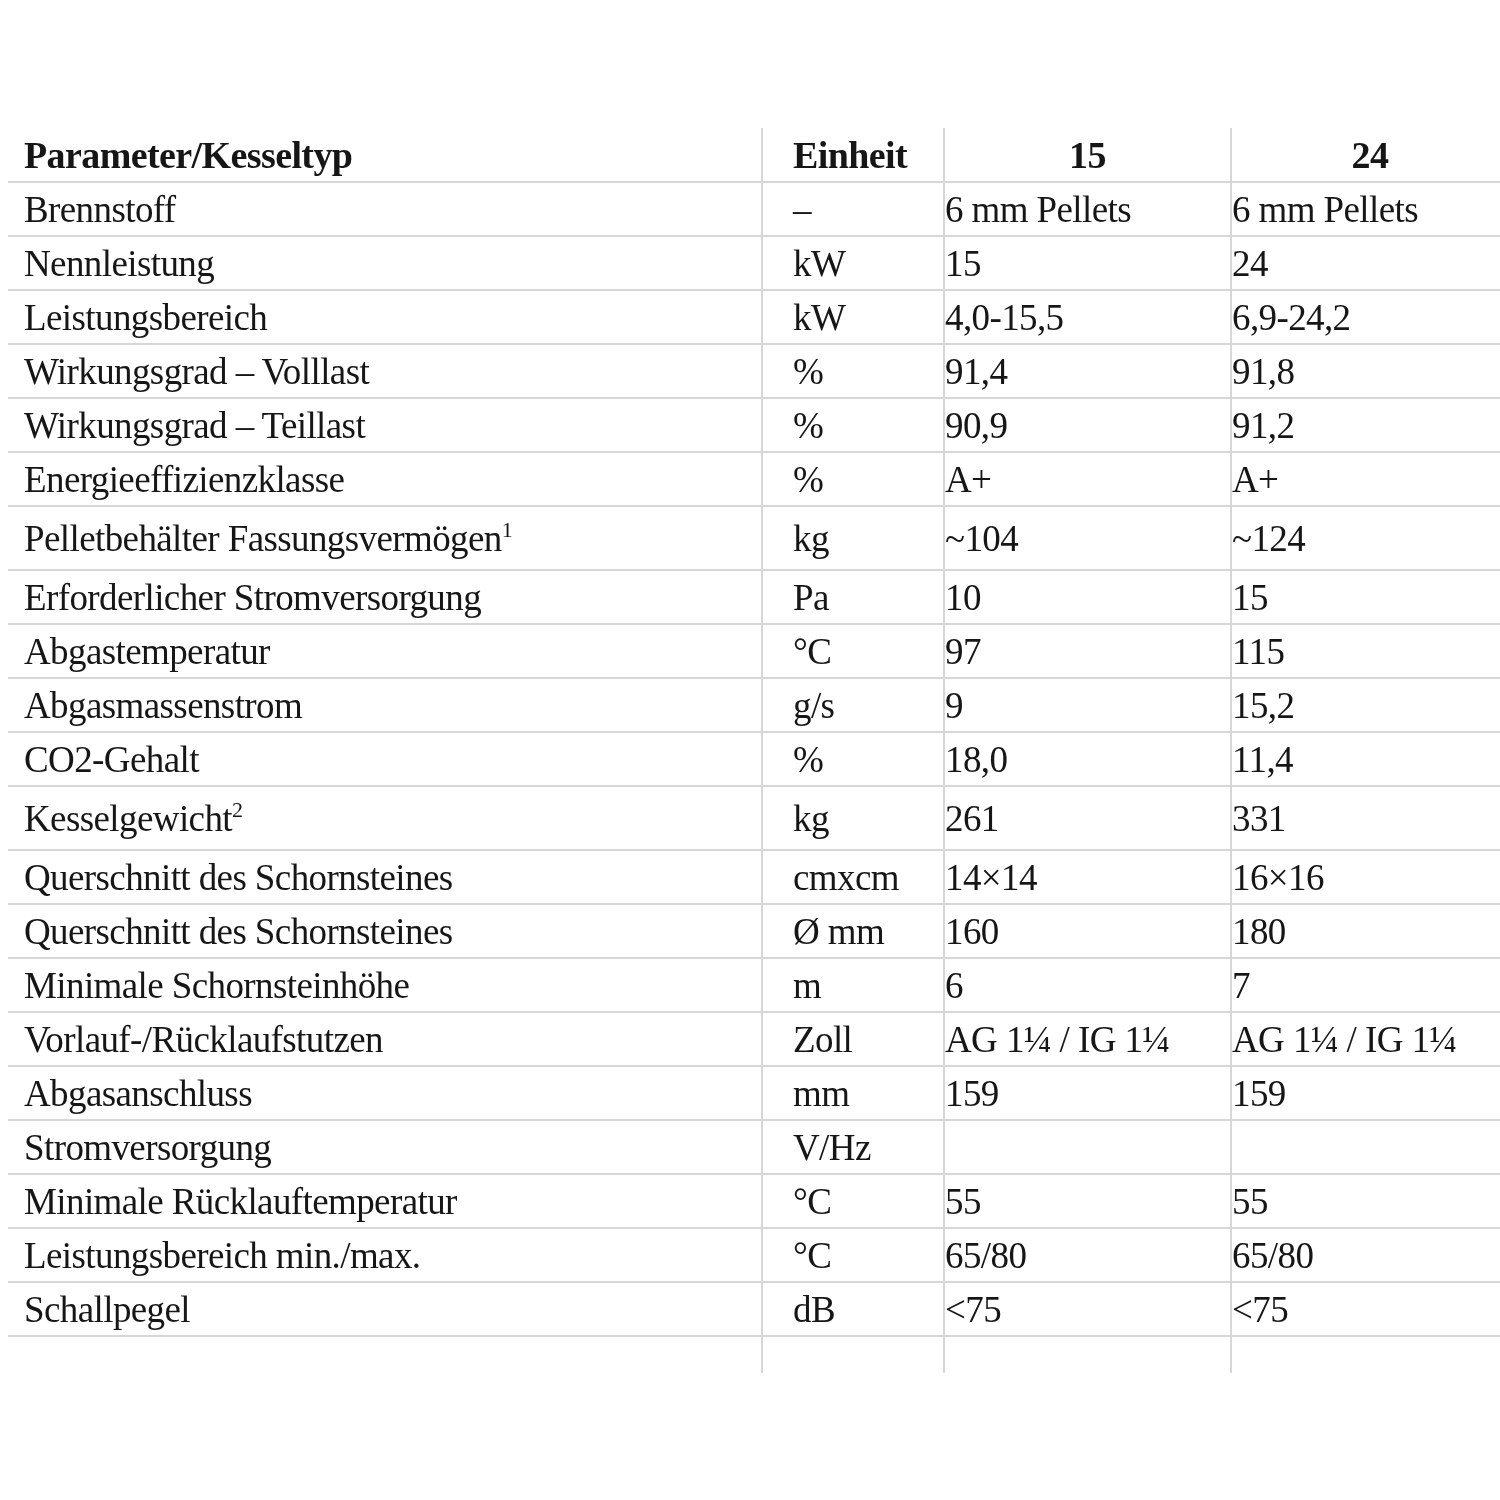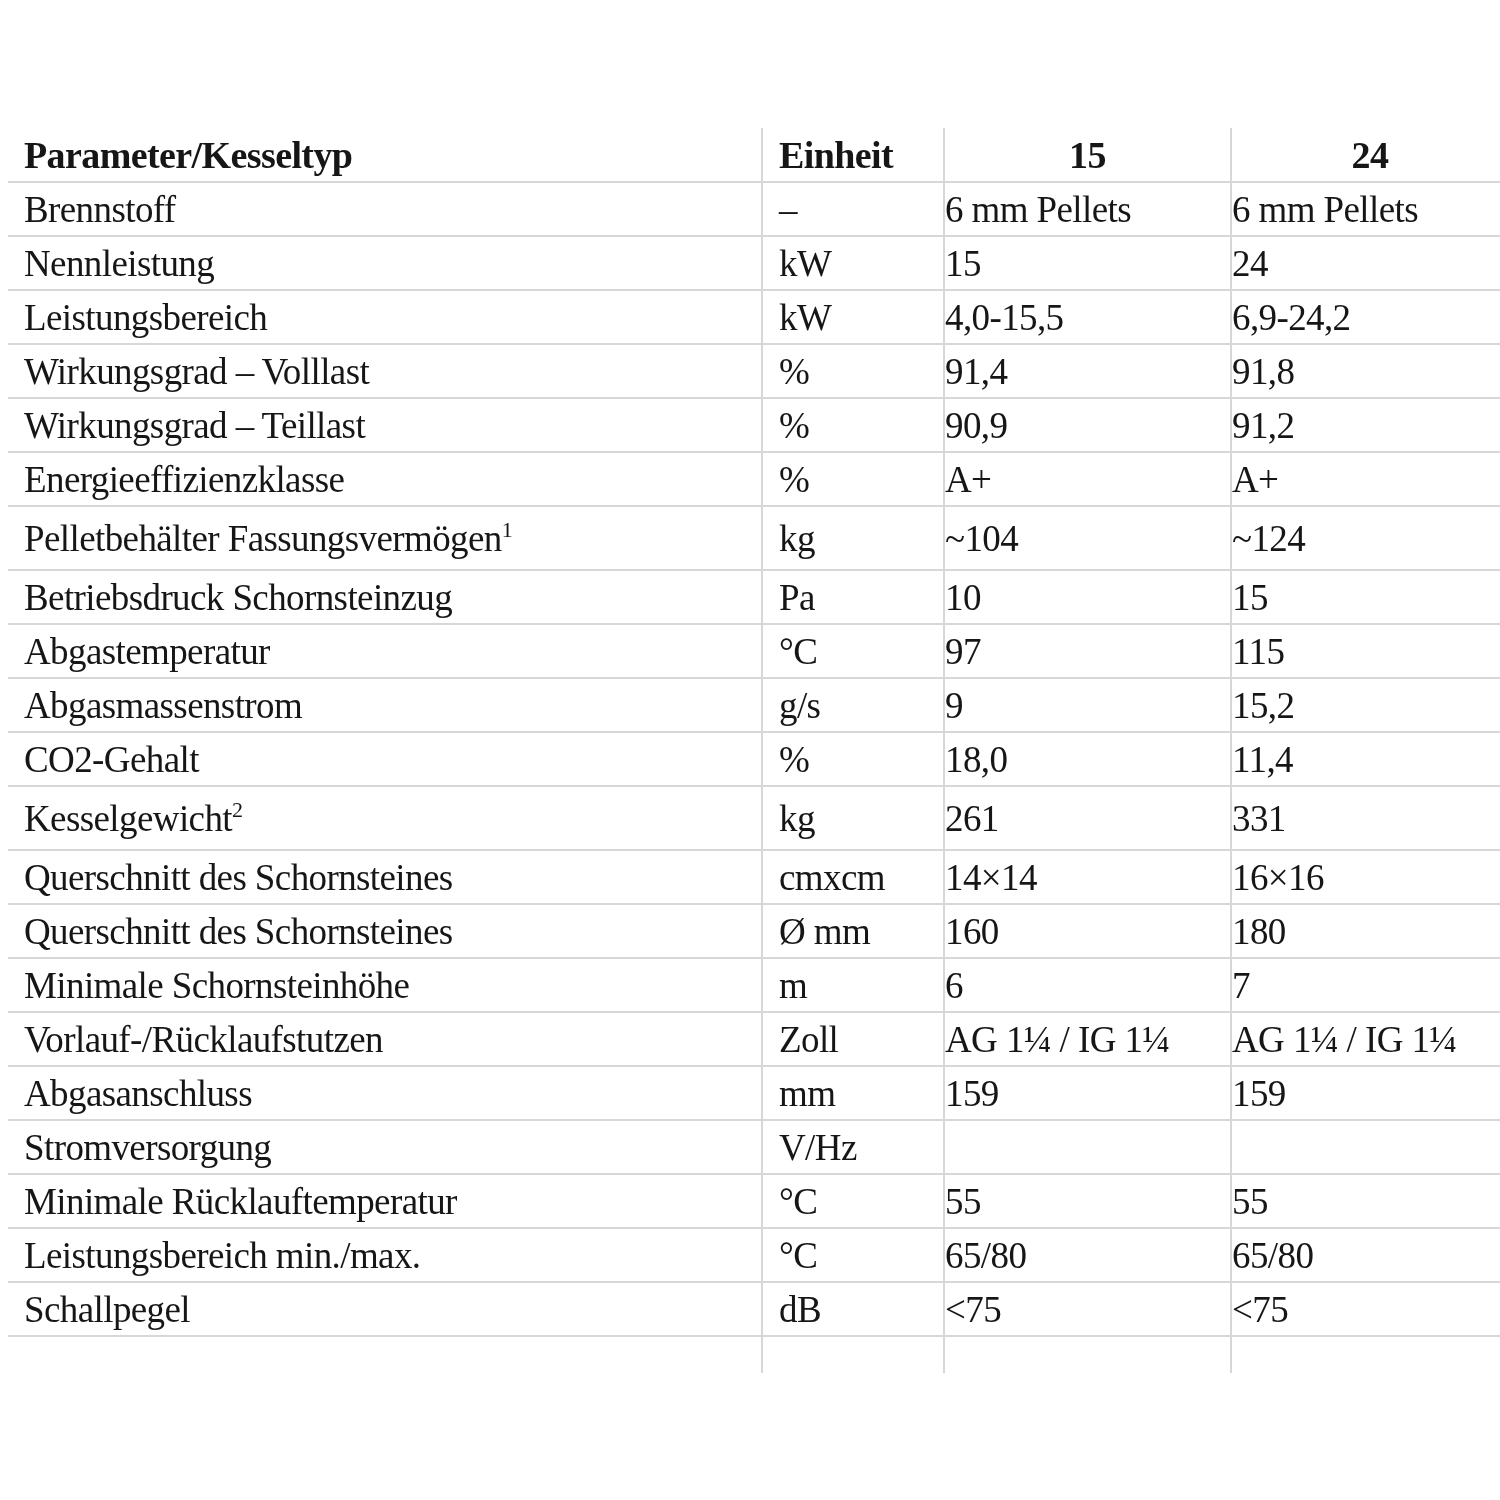--- a/index.html
+++ b/index.html
@@ -48,21 +48,21 @@
     font-size: 38px;
     height: 53px;
   }
   .cell-param {
     text-align: left;
     padding-left: 16px;
     border-right: 2px solid #d7d7d7;
   }
   .cell-unit {
     text-align: left;
-    padding-left: 16px;
+    padding-left: 30px;
     border-right: 2px solid #d7d7d7;
   }
   .cell-v {
   }
   .cell-v15 {
     border-right: 2px solid #d7d7d7;
   }
   tr.tall th, tr.tall td { height: 62px; border-radius: 16px; }
   tr.stub td {
     height: 36px;
@@ -131,21 +131,21 @@
     <td class="cell-v cell-v15">A+</td>
     <td class="cell-v">A+</td>
   </tr>
         <tr class="tall">
     <td class="cell-param"><span>Pelletbehälter Fassungsvermögen</span><sup class="fn">1</sup></td>
     <td class="cell-unit">kg</td>
     <td class="cell-v cell-v15">~104</td>
     <td class="cell-v">~124</td>
   </tr>
         <tr>
-    <td class="cell-param"><span>Betriebsdruck Schornsteinzug</span><sup class="fn"></sup></td>
+    <td class="cell-param"><span>Erforderlicher Stromversorgung</span><sup class="fn"></sup></td>
     <td class="cell-unit">Pa</td>
     <td class="cell-v cell-v15">10</td>
     <td class="cell-v">15</td>
   </tr>
         <tr>
     <td class="cell-param"><span>Abgastemperatur</span><sup class="fn"></sup></td>
     <td class="cell-unit">°C</td>
     <td class="cell-v cell-v15">97</td>
     <td class="cell-v">115</td>
   </tr>

